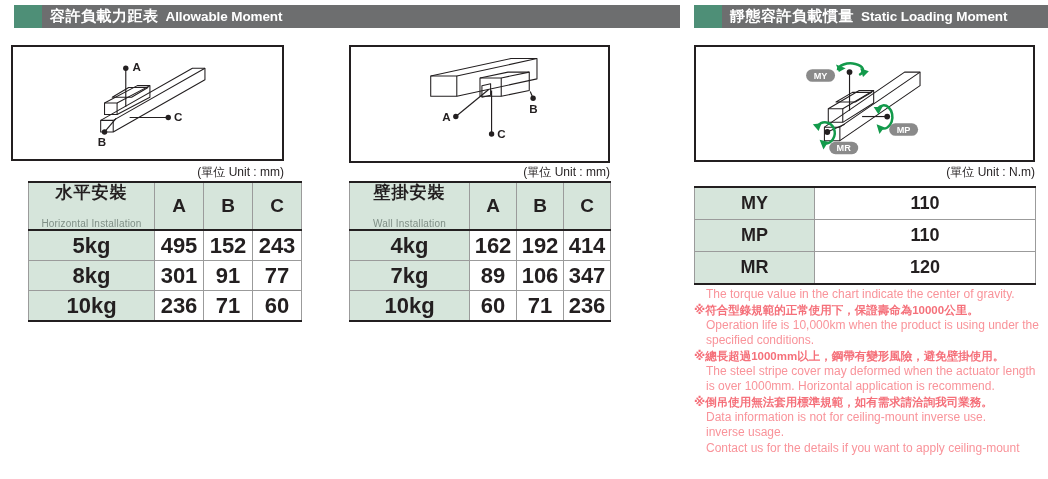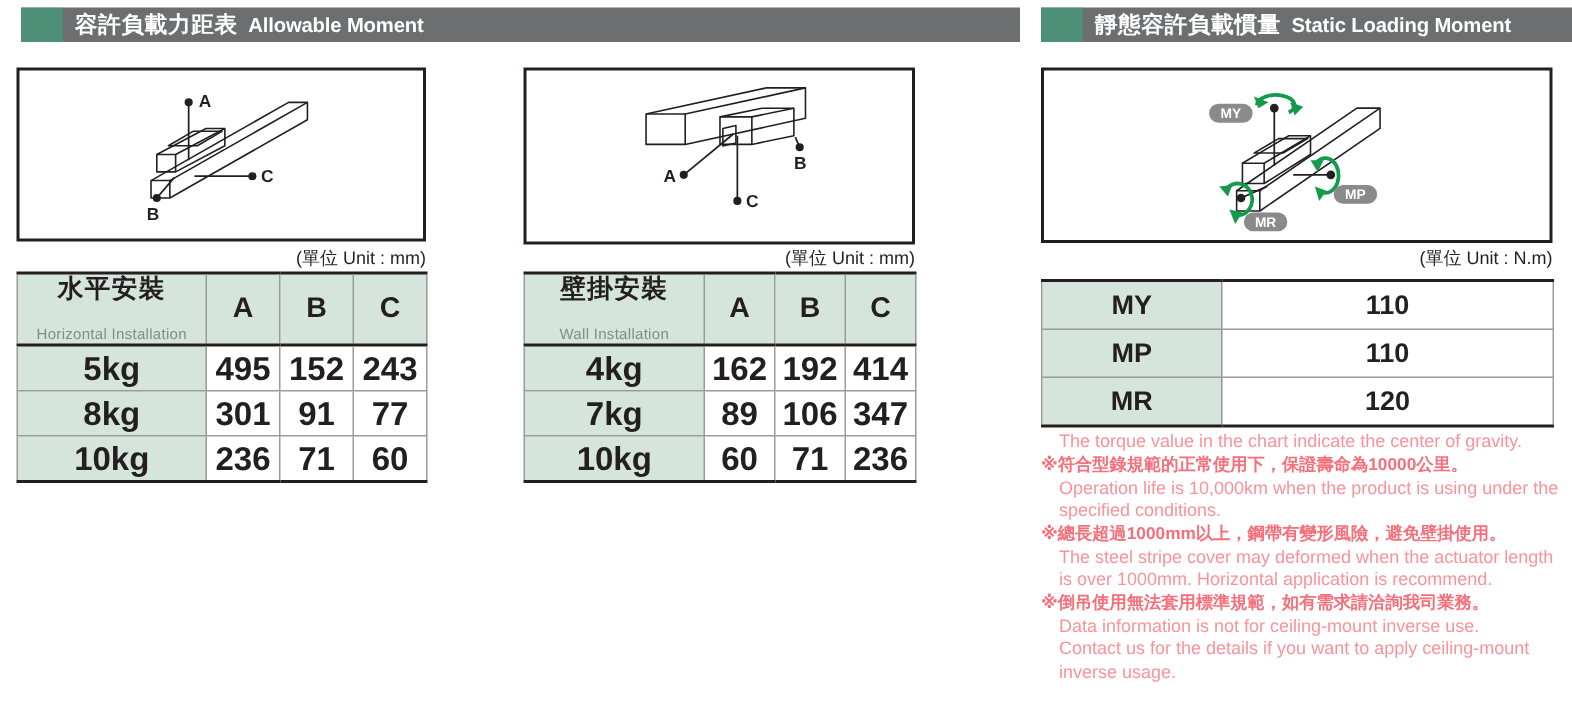--- a/index.html
+++ b/index.html
@@ -127,21 +127,21 @@
     height: 29px;
     font-size: 22px;
   }
   table.spec tbody td.rowlabel {
     background: #d6e5db;
   }
   table.spec tbody tr:last-child td {
     border-bottom: 2px solid #231f20;
   }
 
-  #tbl-horizontal { left: 11px;  top: 181px; width: 273px; }
+  #tbl-horizontal { left: 28px;  top: 181px; width: 273px; }
   #tbl-wall       { left: 349px; top: 181px; width: 261px; }
   #tbl-static     { left: 694px; top: 186px; width: 341px; }
 
   #tbl-static tbody td { height: 31px; font-size: 18px; }
   #tbl-static tbody tr:first-child td { border-top: 2px solid #231f20; }
   #tbl-static tbody td.mlabel { background: #d6e5db; }
 
   
   #notes {
     position: absolute;
@@ -399,17 +399,17 @@
     <div class="note-cn">※符合型錄規範的正常使用下，保證壽命為10000公里。</div>
     <div class="note-en">Operation life is 10,000km when the product is using under the</div>
     <div class="note-en">specified conditions.</div>
 
     <div class="note-cn">※總長超過1000mm以上，鋼帶有變形風險，避免壁掛使用。</div>
     <div class="note-en">The steel stripe cover may deformed when the actuator length</div>
     <div class="note-en">is over 1000mm. Horizontal application is recommend.</div>
 
     <div class="note-cn">※倒吊使用無法套用標準規範，如有需求請洽詢我司業務。</div>
     <div class="note-en">Data information is not for ceiling-mount inverse use.</div>
+    <div class="note-en">inverse usage.</div>
     <div class="note-en">Contact us for the details if you want to apply ceiling-mount</div>
-    <div class="note-en">inverse usage.</div>
   </div>
 
 </div>
 
 </body></html>

